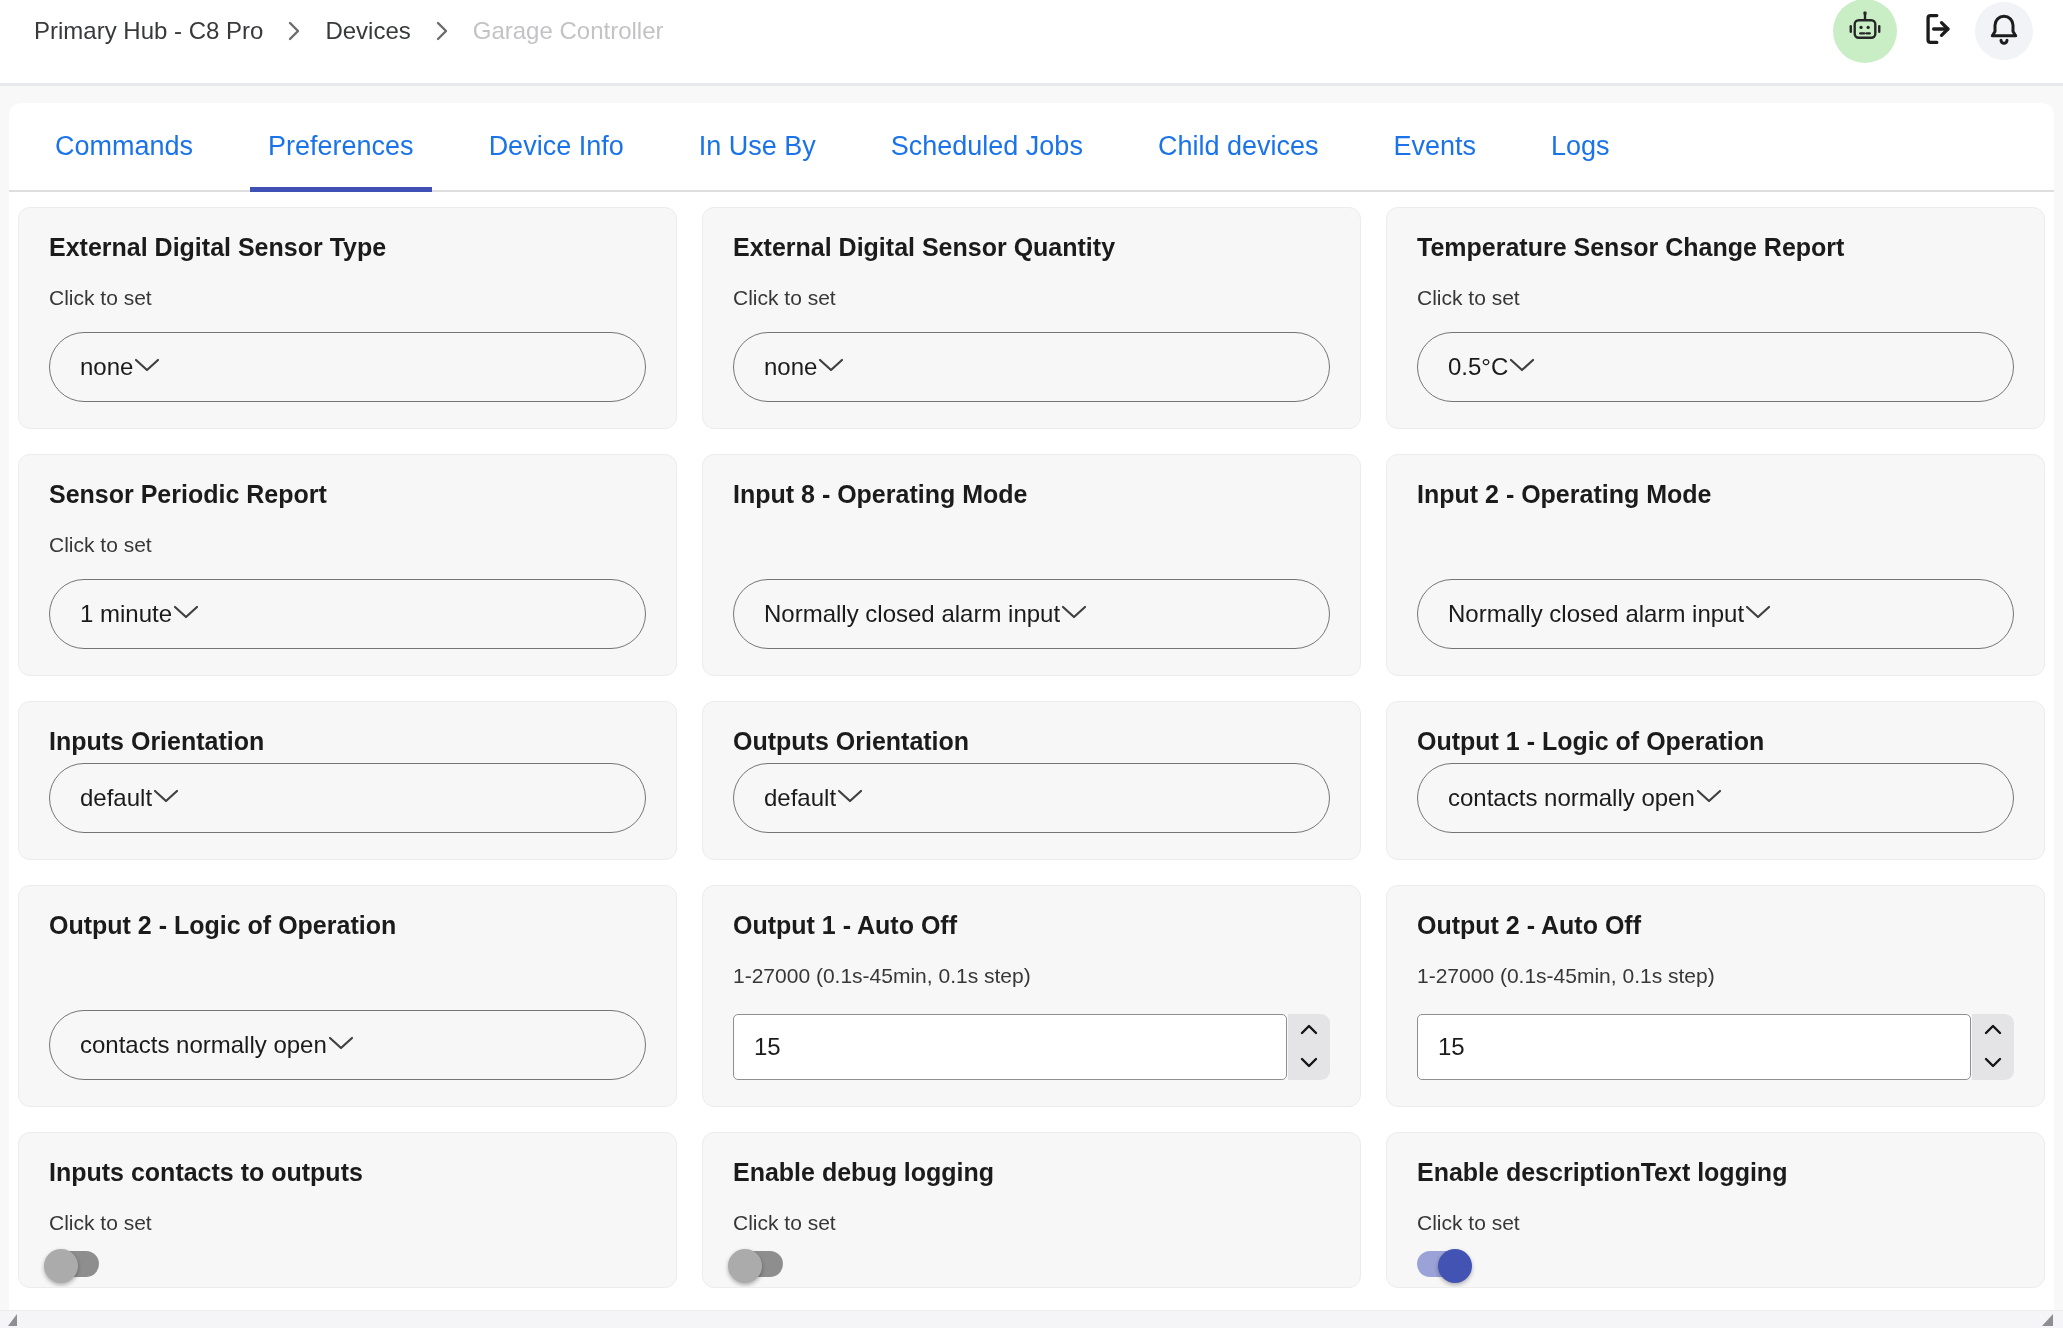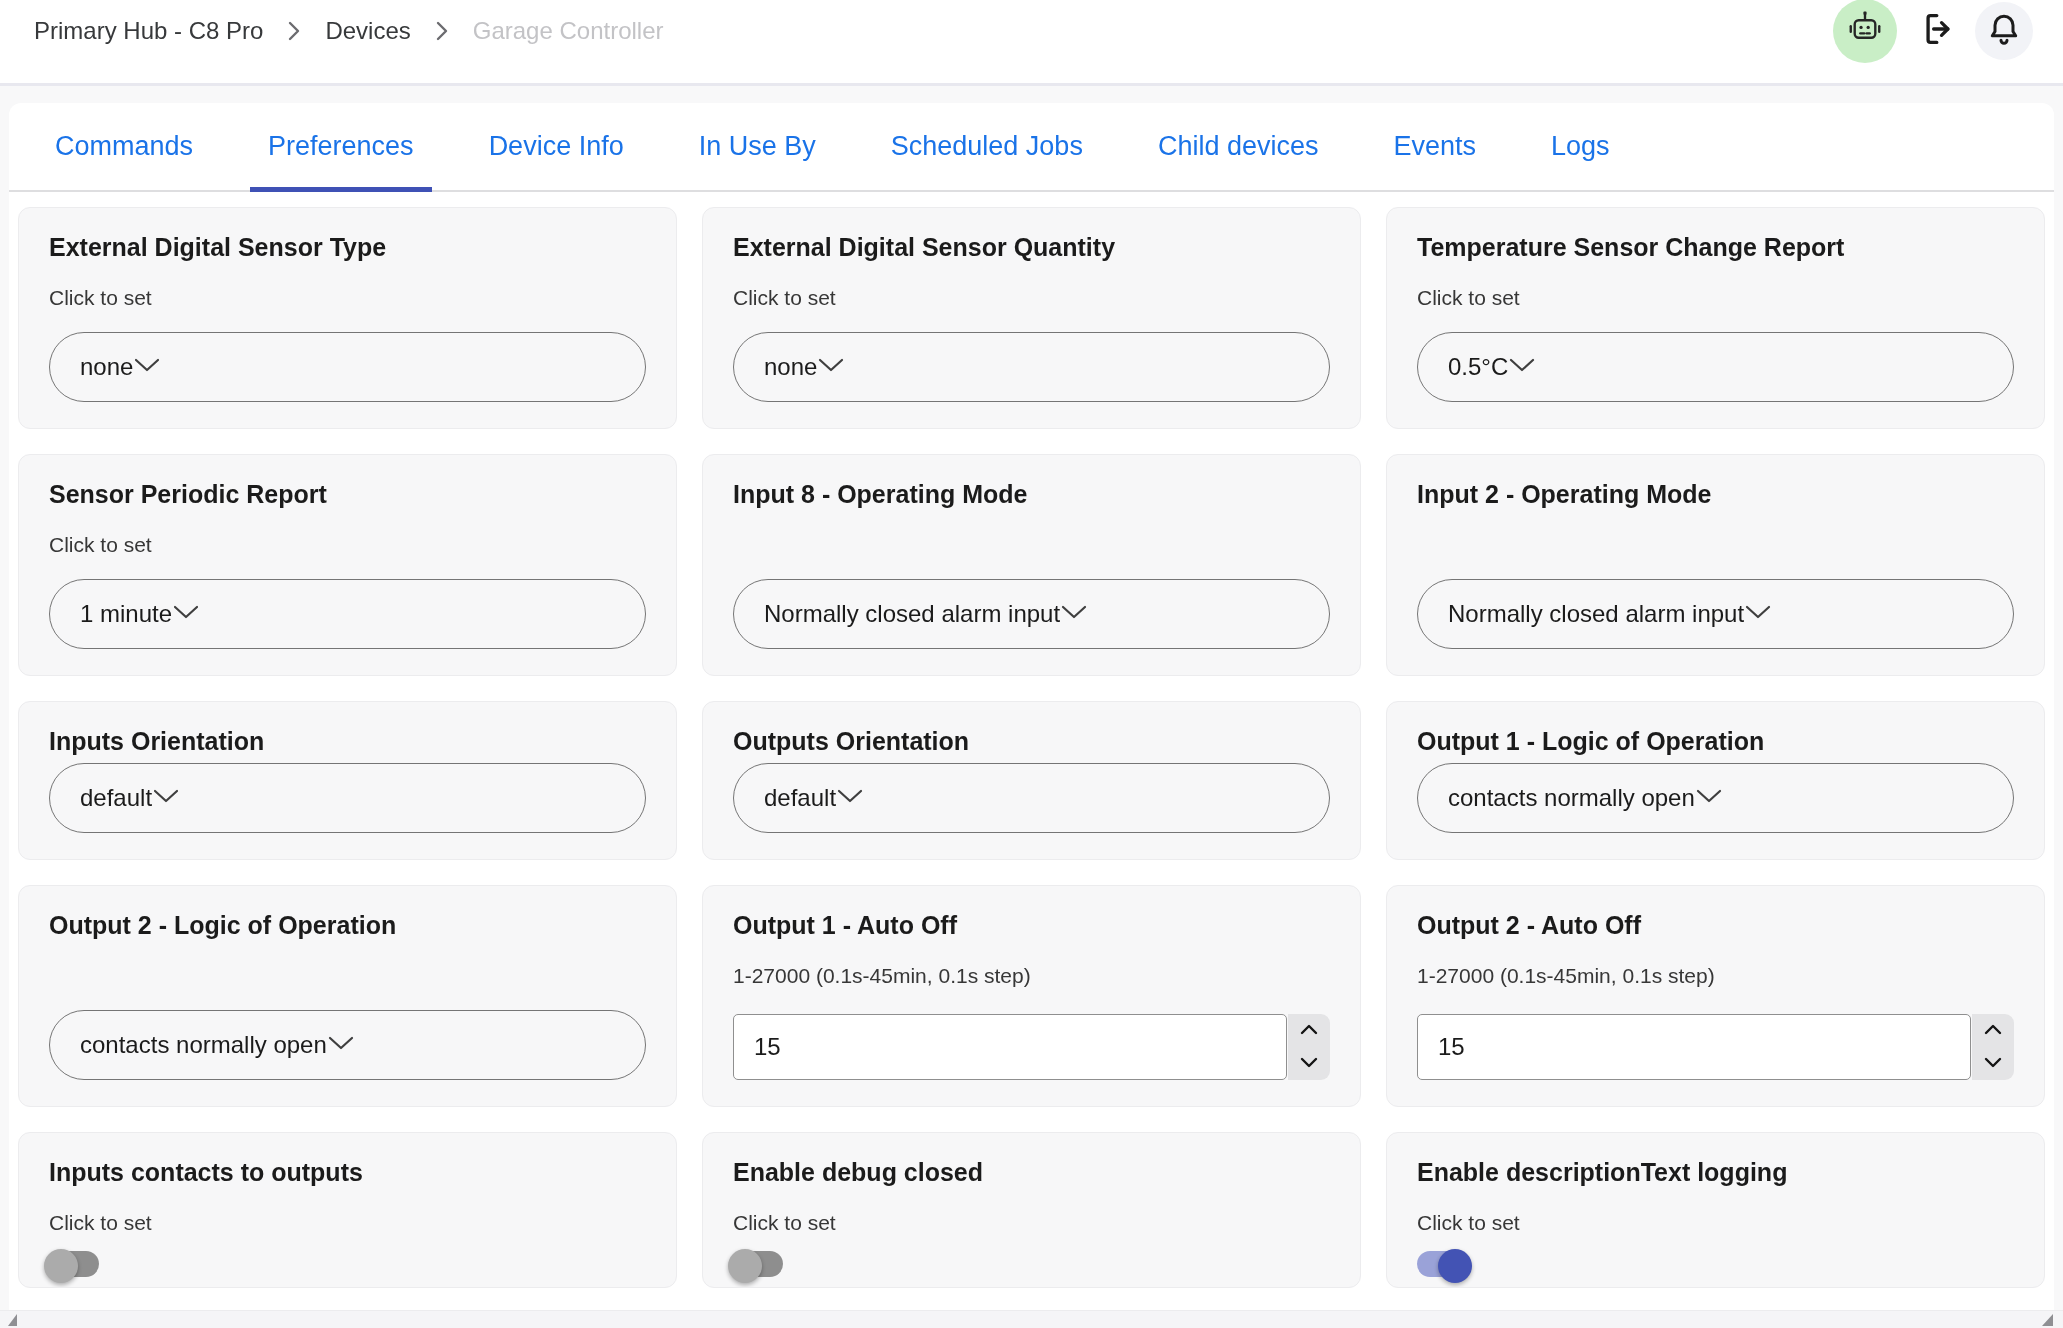--- a/index.html
+++ b/index.html
@@ -356,21 +356,21 @@
     <section class="card h156">
       <h3>Inputs contacts to outputs</h3>
       <p class="helper">Click to set</p>
       <div class="switch">
         <div class="track"></div>
         <div class="thumb"></div>
       </div>
     </section>
 
     <section class="card h156">
-      <h3>Enable debug closed</h3>
+      <h3>Enable debug logging</h3>
       <p class="helper">Click to set</p>
       <div class="switch">
         <div class="track"></div>
         <div class="thumb"></div>
       </div>
     </section>
 
     <section class="card h156">
       <h3>Enable descriptionText logging</h3>
       <p class="helper">Click to set</p>

